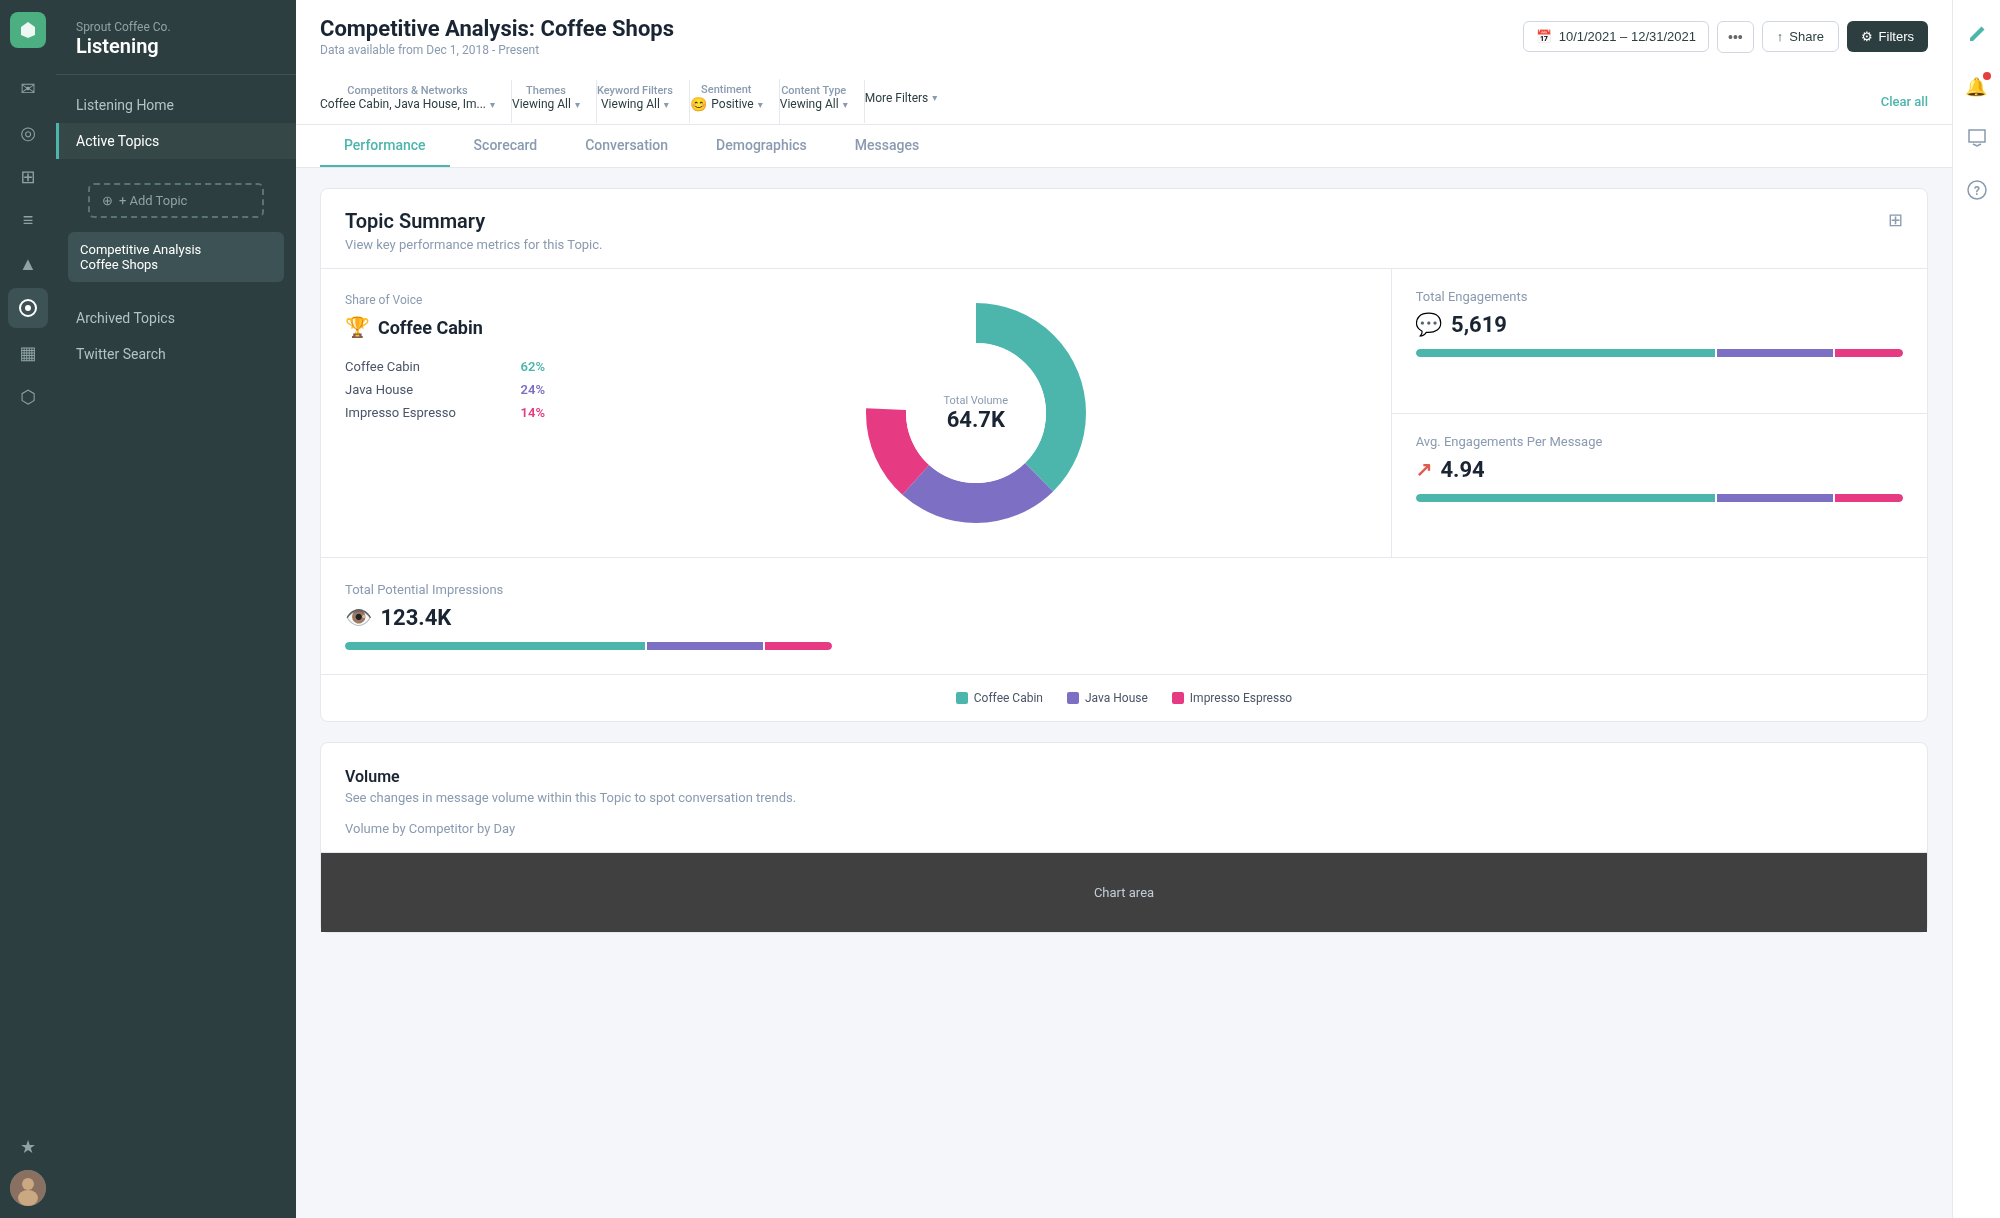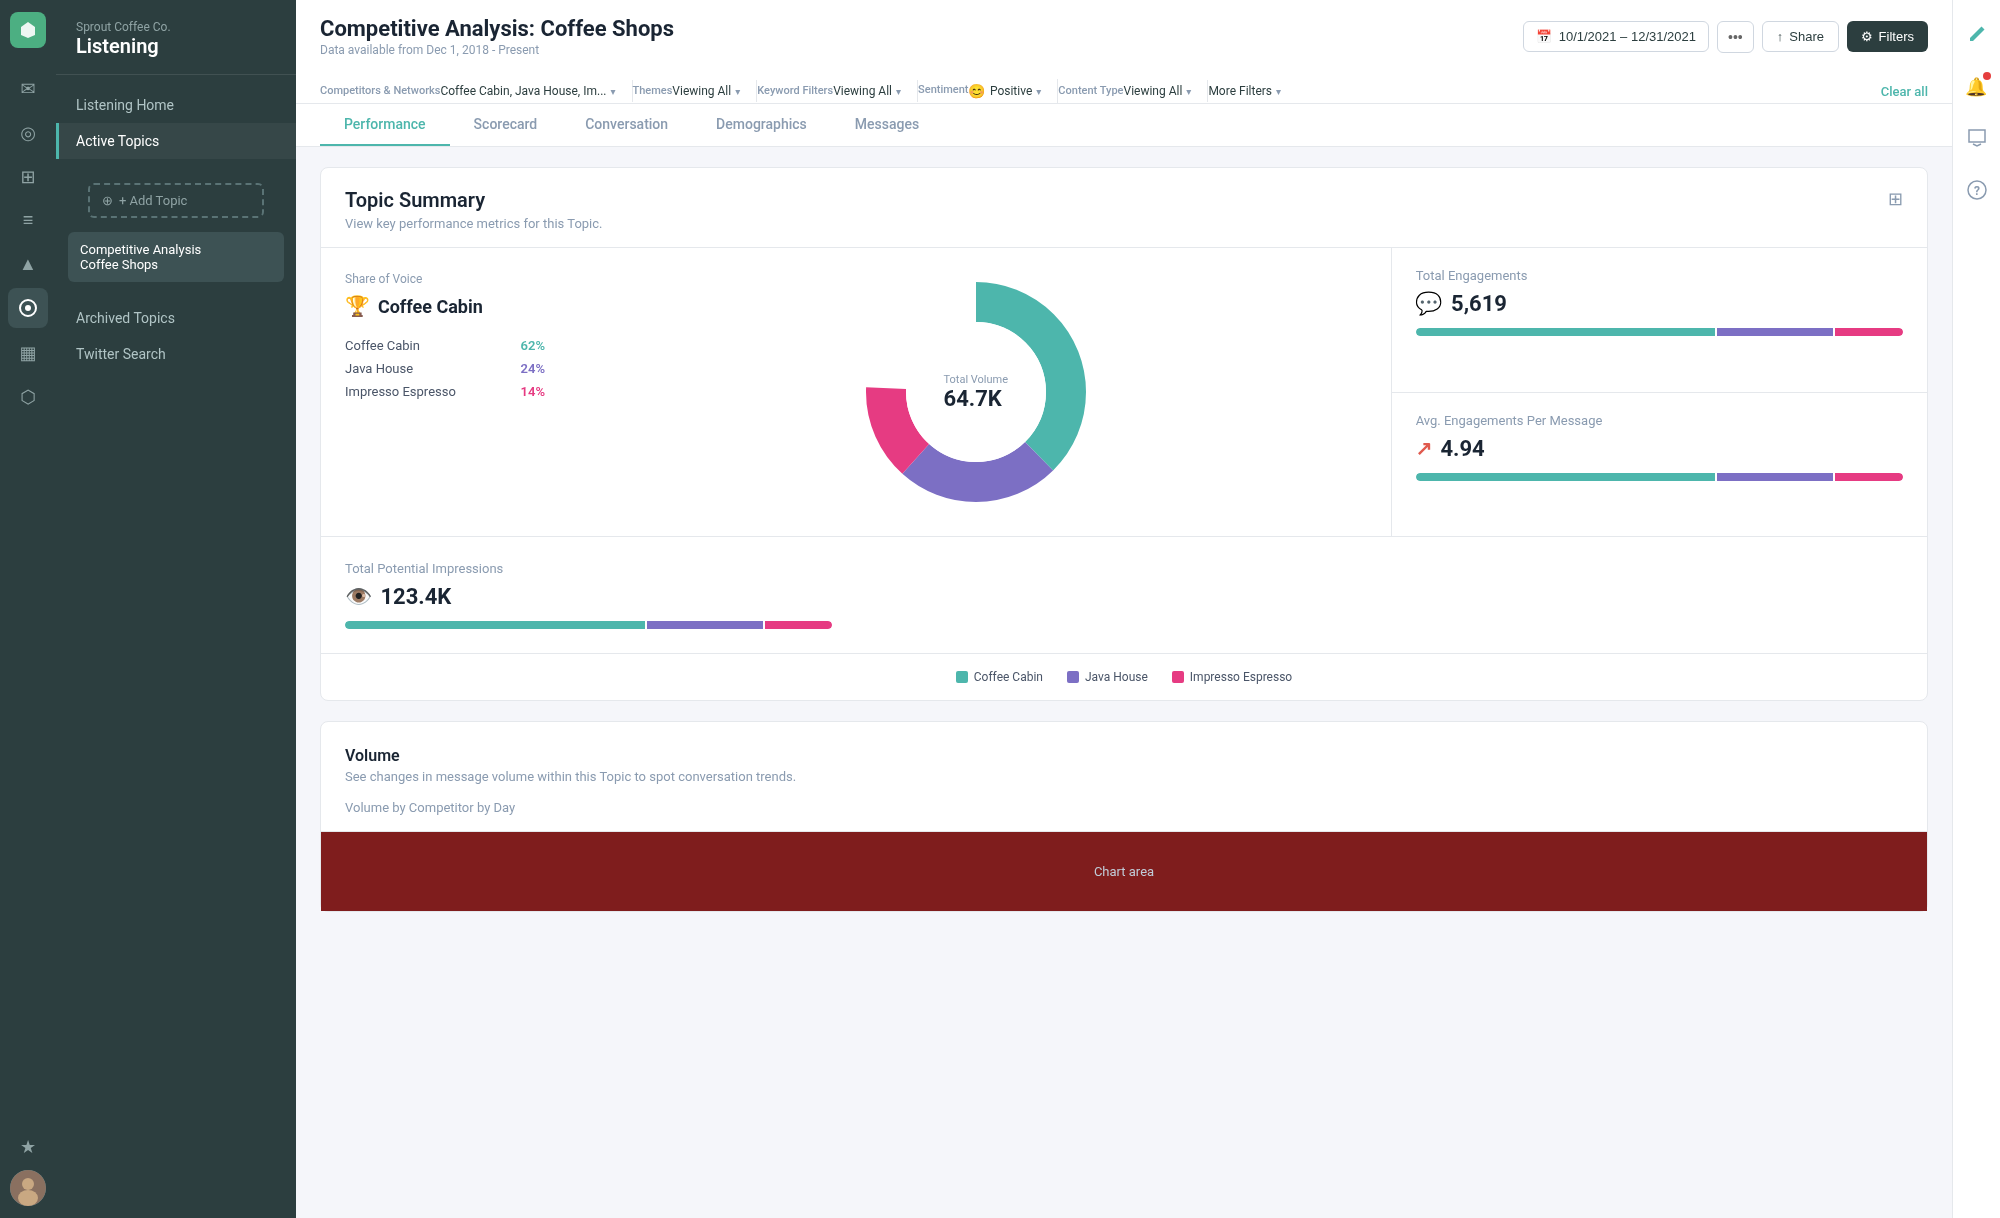--- a/index.html
+++ b/index.html
@@ -152,25 +152,26 @@
 
     
     .filter-bar {
       display: flex;
       align-items: center;
       gap: 0;
       padding: 10px 0 0;
       flex-wrap: wrap;
     }
     .filter-item {
-      display: flex; 
-      padding: 4px 16px 4px 0;
+      display: flex; flex-direction: column;
+      padding: 4px 16px 12px 0;
       cursor: pointer;
       border-right: 1px solid #e5e8ec;
       margin-right: 0;
+      align-items: center;
     }
     .filter-item:last-of-type { border-right: none; }
     .filter-label { font-size: 11px; color: #8a9bb0; font-weight: 500; }
     .filter-value { font-size: 12px; color: #2c3e3f; display: flex; align-items: center; gap: 4px; }
     .filter-chevron { color: #8a9bb0; font-size: 10px; }
     .clear-all { margin-left: auto; color: #4db6ac; font-size: 13px; cursor: pointer; font-weight: 500; }
 
     
     .tabs-bar {
       display: flex;
@@ -235,20 +236,21 @@
     .sov-pct.pink { color: #e63b82; }
 
     
     .donut-wrap {
       display: flex; align-items: center; justify-content: center;
       flex: 1;
       position: relative;
     }
     .donut-center {
       position: absolute;
+      text-align: center;
       pointer-events: none;
     }
     .donut-center .vol-label { font-size: 11px; color: #8a9bb0; }
     .donut-center .vol-value { font-size: 22px; font-weight: 700; color: #1a2533; }
 
     
     .summary-right {
       display: flex;
       flex-direction: column;
     }
@@ -602,21 +604,21 @@
         </div>
       </div>
     </div>
 
     <div class="card">
       <div class="volume-card-header">
         <div class="volume-title">Volume</div>
         <div class="volume-subtitle">See changes in message volume within this Topic to spot conversation trends.</div>
       </div>
       <div class="volume-sub-label">Volume by Competitor by Day</div>
-      <div style="height: 80px; background: #7f1d1d; border-top: 1px solid #e5e8ec; display:flex; align-items:center; justify-content:center;">
+      <div style="height: 80px; background: #404040; border-top: 1px solid #e5e8ec; display:flex; align-items:center; justify-content:center;">
         <span style="color:#c0ccd8; font-size:13px;">Chart area</span>
       </div>
     </div>
 
   </div>
 </div>
 
 <div class="right-icons">
   <div class="right-icon">
     <svg width="20" height="20" viewBox="0 0 20 20" fill="#4db6ac">

